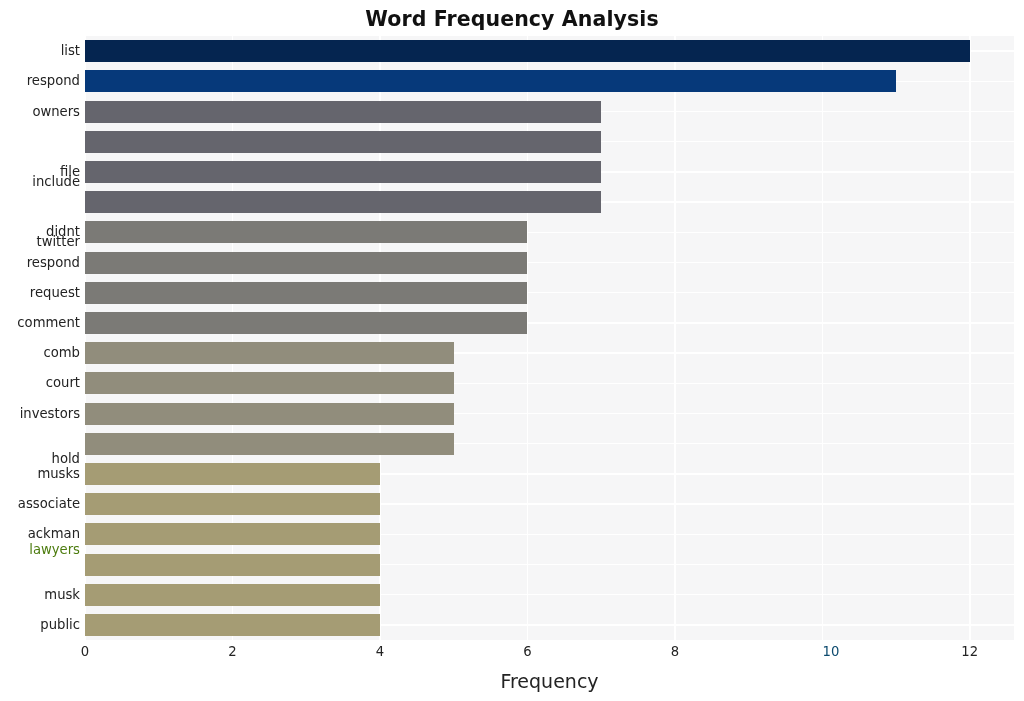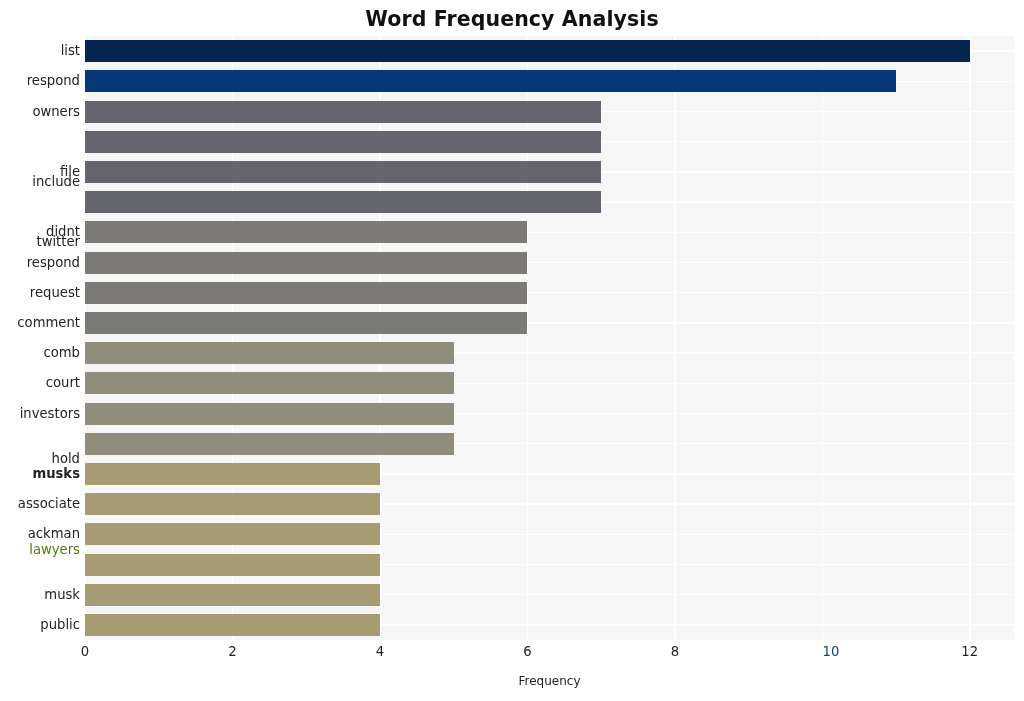--- a/index.html
+++ b/index.html
@@ -110,21 +110,21 @@
     line-height: 16px;
   }
 
   
   #xlabel {
     position: absolute;
     left: 85px;
     top: 672px;
     width: 929px;
     text-align: center;
-    font-size: 12px;
+    font-size: 19px;
     color: #232323;
     line-height: 18px;
   }
 </style>
 </head>
 <body>
 
 <div id="figure" style="background: rgb(255, 255, 255);">
 
   <div id="chart-title">Word Frequency Analysis</div>
@@ -193,21 +193,21 @@
       <div class="ytick" style="top: 127.9px; color: rgb(35, 35, 35); margin-left: 12px;">file</div>
       <div class="ytick" style="top: 158.1px; color: rgb(35, 35, 35); margin-top: 40px;">twitter</div>
       <div class="ytick" style="top: 188.3px; color: rgb(35, 35, 35);">didnt</div>
       <div class="ytick" style="top: 218.5px; color: rgb(35, 35, 35);">respond</div>
       <div class="ytick" style="top: 248.7px; color: rgb(35, 35, 35);">request</div>
       <div class="ytick" style="top: 278.9px; color: rgb(35, 35, 35);">comment</div>
       <div class="ytick" style="top: 309.1px; color: rgb(35, 35, 35);">comb</div>
       <div class="ytick" style="top: 339.3px; color: rgb(35, 35, 35);">court</div>
       <div class="ytick" style="top: 369.5px; color: rgb(35, 35, 35);">investors</div>
       <div class="ytick" style="top: 399.7px; color: rgb(35, 35, 35); margin-top: 15px;">hold</div>
-      <div class="ytick" style="top: 429.9px; color: rgb(35, 35, 35); font-weight: bold;">musks</div>
+      <div class="ytick" style="top: 429.9px; color: rgb(35, 35, 35);">musks</div>
       <div class="ytick" style="top: 460.1px; color: rgb(35, 35, 35);">associate</div>
       <div class="ytick" style="top: 490.3px; color: rgb(35, 35, 35);">ackman</div>
       <div class="ytick" style="top: 506px; color: #4d7c0f; padding-left: 16px;">lawyers</div>
       <div class="ytick" style="top: 550.7px; color: rgb(35, 35, 35);">musk</div>
       <div class="ytick" style="top: 580.9px; color: rgb(35, 35, 35);">public</div>
     </div>
   <div id="xtick-layer">
       <div class="xtick" style="left: 0px; color: rgb(35, 35, 35);">0</div>
       <div class="xtick" style="left: 147.46px; color: rgb(35, 35, 35);">2</div>
       <div class="xtick" style="left: 294.921px; color: rgb(35, 35, 35);">4</div>

